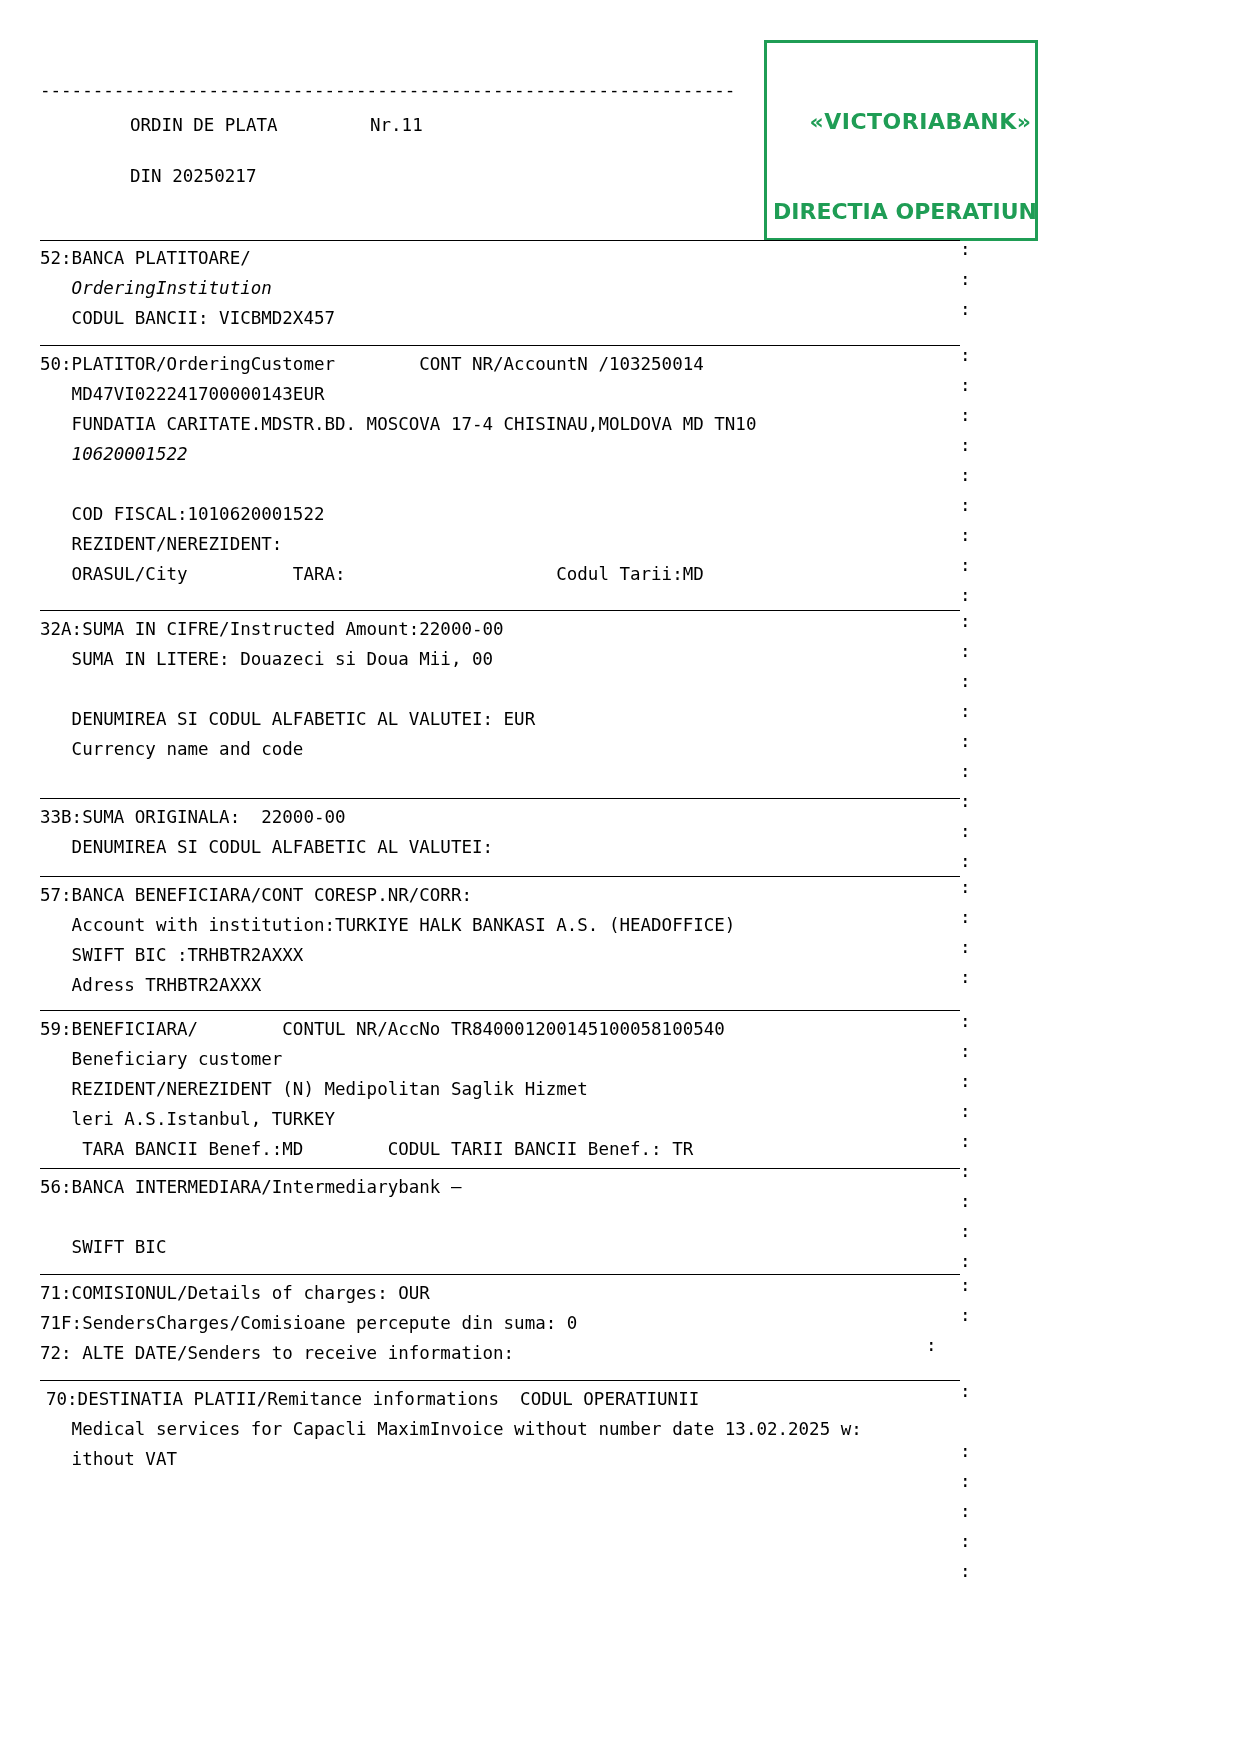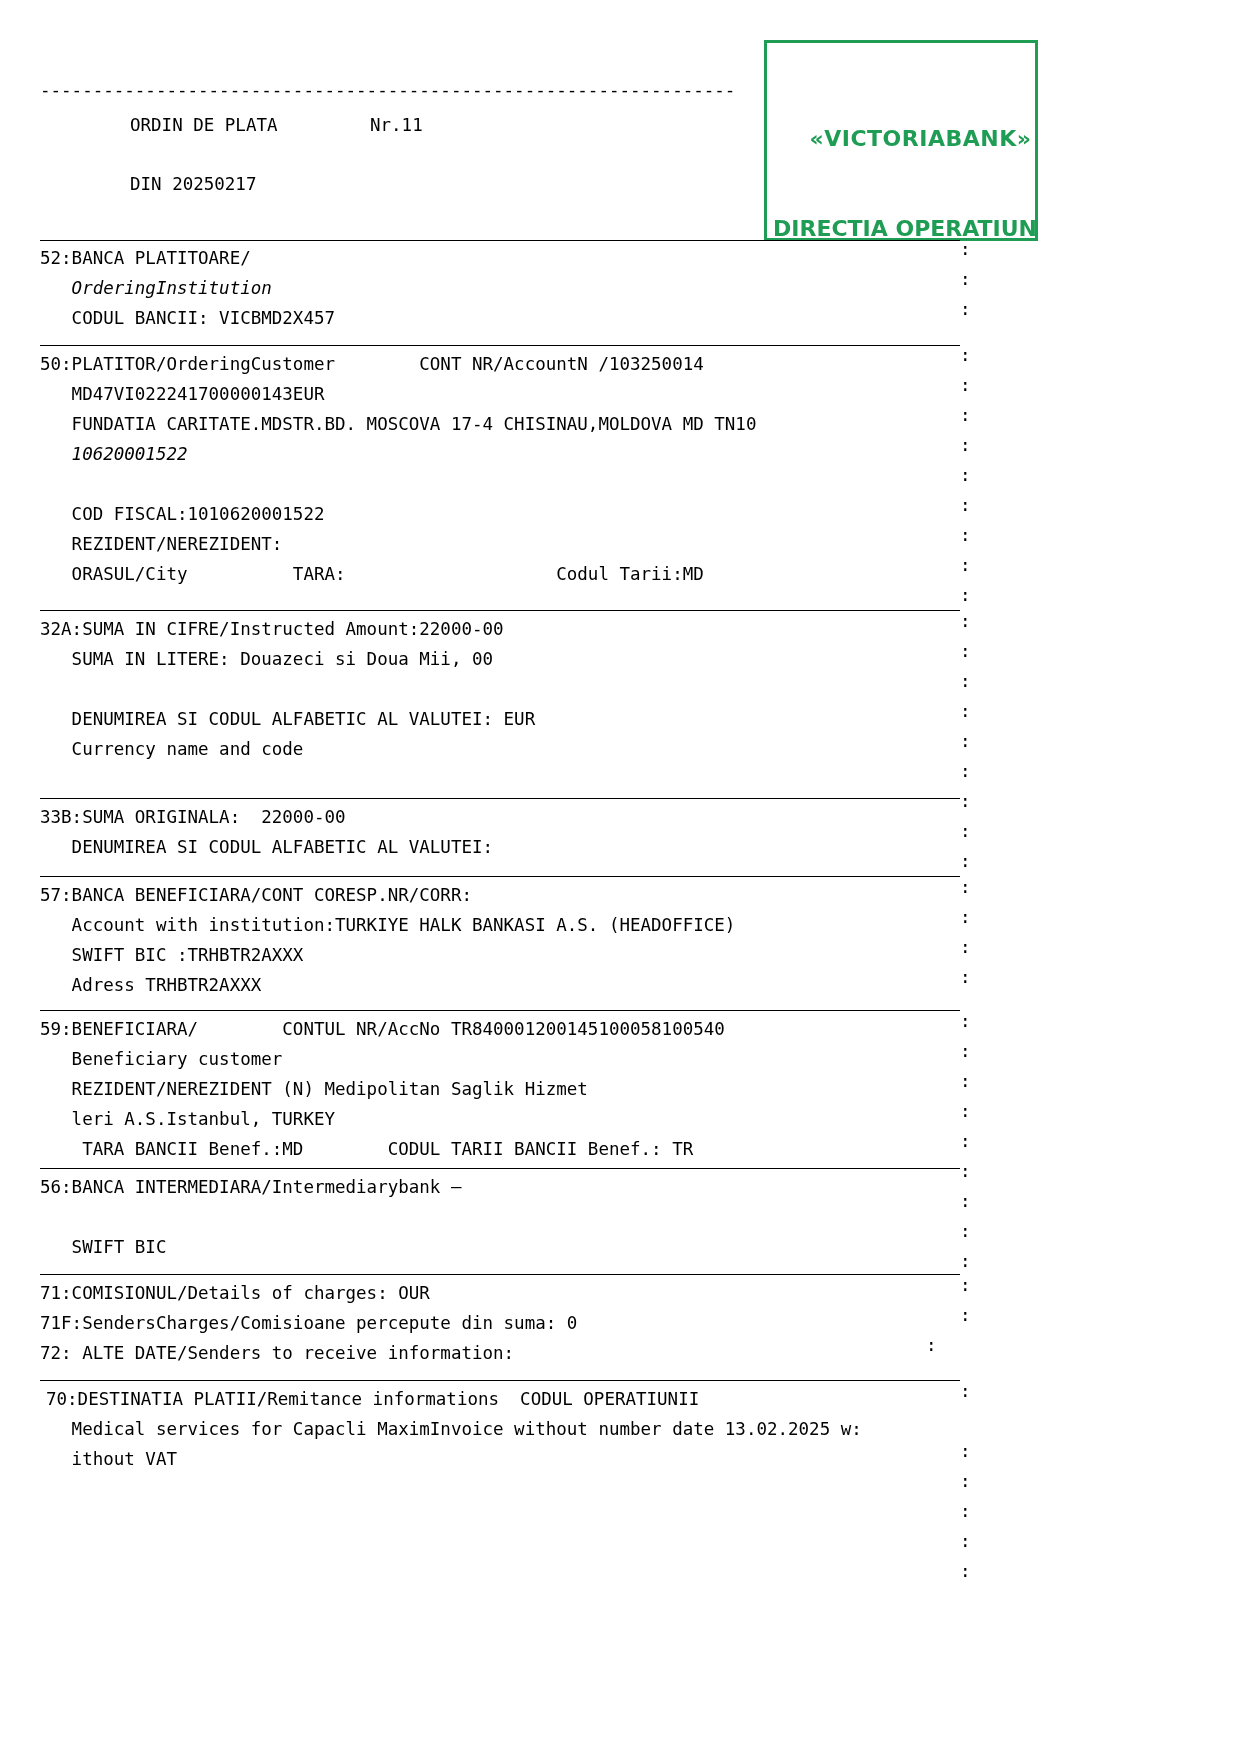--- a/index.html
+++ b/index.html
@@ -63,21 +63,21 @@
     border: 3px solid #1f9d55;
     color: #1f9d55;
     font-family: "DejaVu Sans", "Liberation Sans", sans-serif;
     overflow: hidden;
   }
   .stamp .bank-name {
     text-align: center;
     font-weight: bold;
     font-size: 22px;
     letter-spacing: 0.5px;
-    margin-top: 21px;
+    margin-top: 4px;
     padding-left: 39px;
   }
   .stamp .dept {
     font-weight: bold;
     font-size: 22px;
     border-bottom: 2px solid #1f9d55;
     padding-bottom: 16px;
     margin: 0 6px;
   }
 </style>
@@ -86,21 +86,21 @@
 
 <div class="page">
   <div class="doc">
 
     
     <div class="dashrule" style="left:0px; top:40px;">------------------------------------------------------------------</div>
 
     
     <div class="line" style="left:90px; top:70px;">ORDIN DE PLATA</div>
     <div class="line" style="left:330px; top:70px;">Nr.11</div>
-    <div class="line" style="left:90px; top:129px;">DIN 20250217</div>
+    <div class="line" style="left:90px; top:121px;">DIN 20250217</div>
 
     
     <div class="stamp">
       <div class="bank-name">«VICTORIABANK»</div>
       <div class="dept">DIRECTIA OPERATIUNI</div>
       
       
       
       
     </div>

